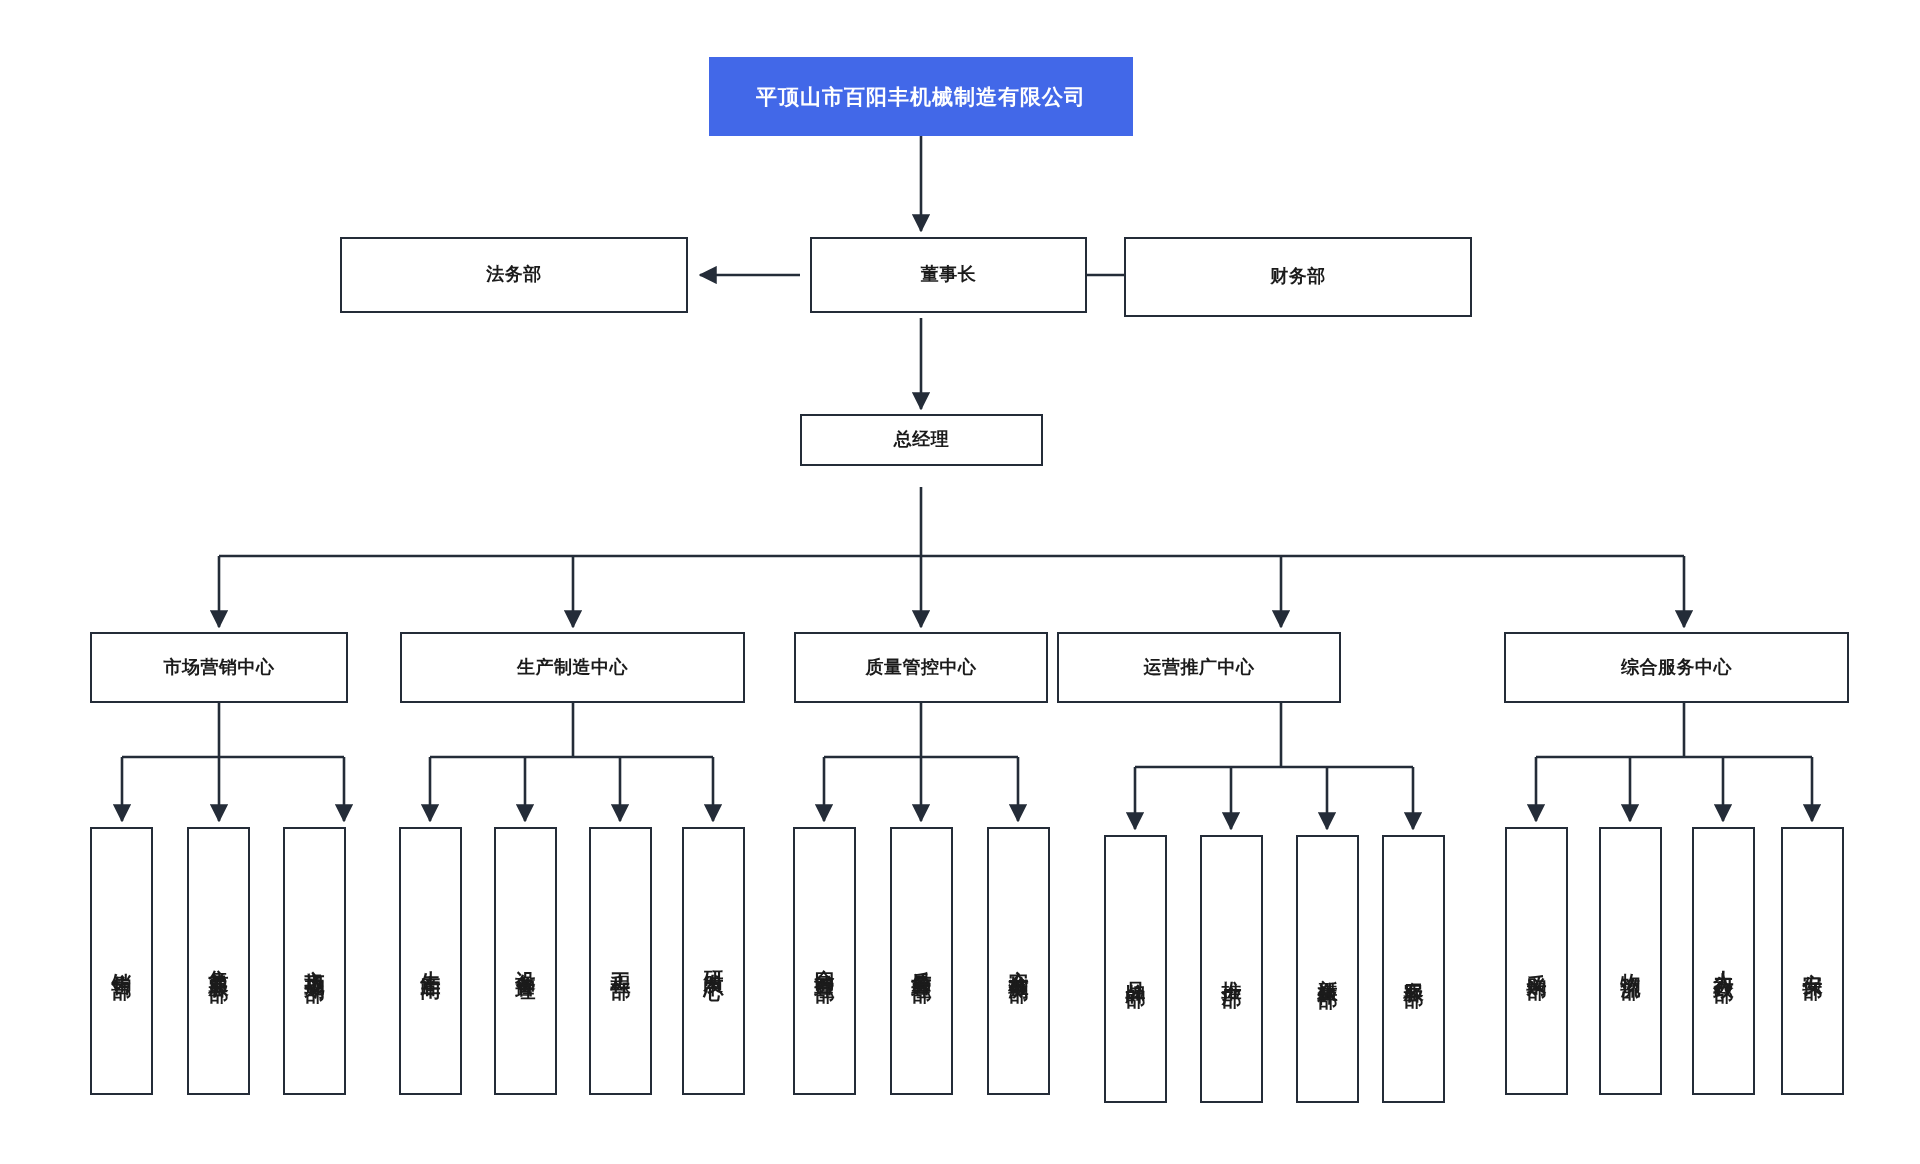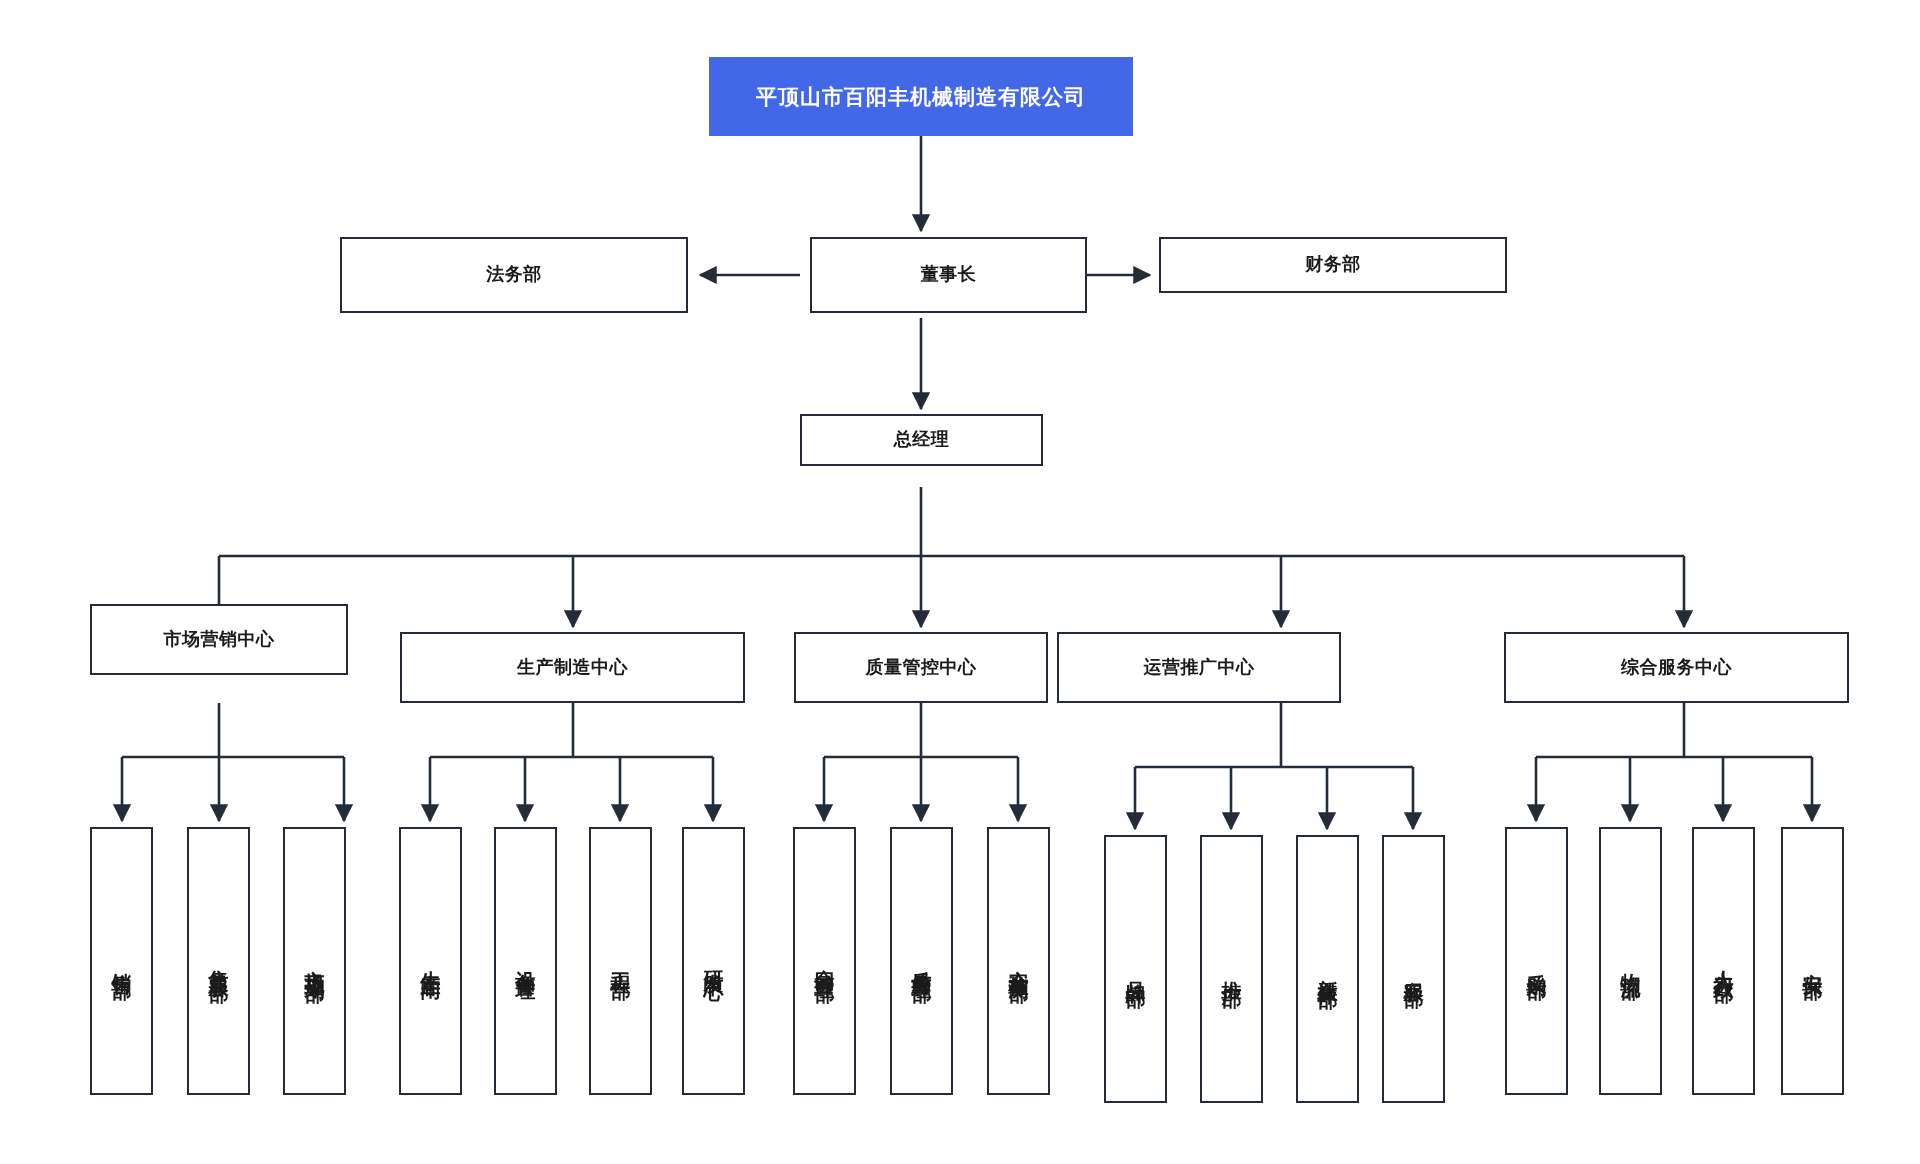--- a/index.html
+++ b/index.html
@@ -135,29 +135,29 @@
   </div>
 
   <div class="node-box" style="left:340px; top:237px; width:348px; height:76px;">
     <span class="node-label">法务部</span>
   </div>
 
   <div class="node-box" style="left:800px; top:237px; width:277px; height:76px;margin-left:10px;">
     <span class="node-label">董事长</span>
   </div>
 
-  <div class="node-box" style="left:1159px; top:237px; width:348px; height:56px;">
+  <div class="node-box" style="left:1124px; top:237px; width:348px; height:80px;">
     <span class="node-label">财务部</span>
   </div>
 
   <div class="node-box" style="left:800px; top:414px; width:243px; height:52px;">
     <span class="node-label">总经理</span>
   </div>
 
-  <div class="node-box" style="left:90px; top:604px; width:258px; height:71px;">
+  <div class="node-box" style="left:90px; top:632px; width:258px; height:71px;">
     <span class="node-label">市场营销中心</span>
   </div>
 
   <div class="node-box" style="left:400px; top:632px; width:345px; height:71px;">
     <span class="node-label">生产制造中心</span>
   </div>
 
   <div class="node-box" style="left:794px; top:632px; width:254px; height:71px;">
     <span class="node-label">质量管控中心</span>
   </div>

